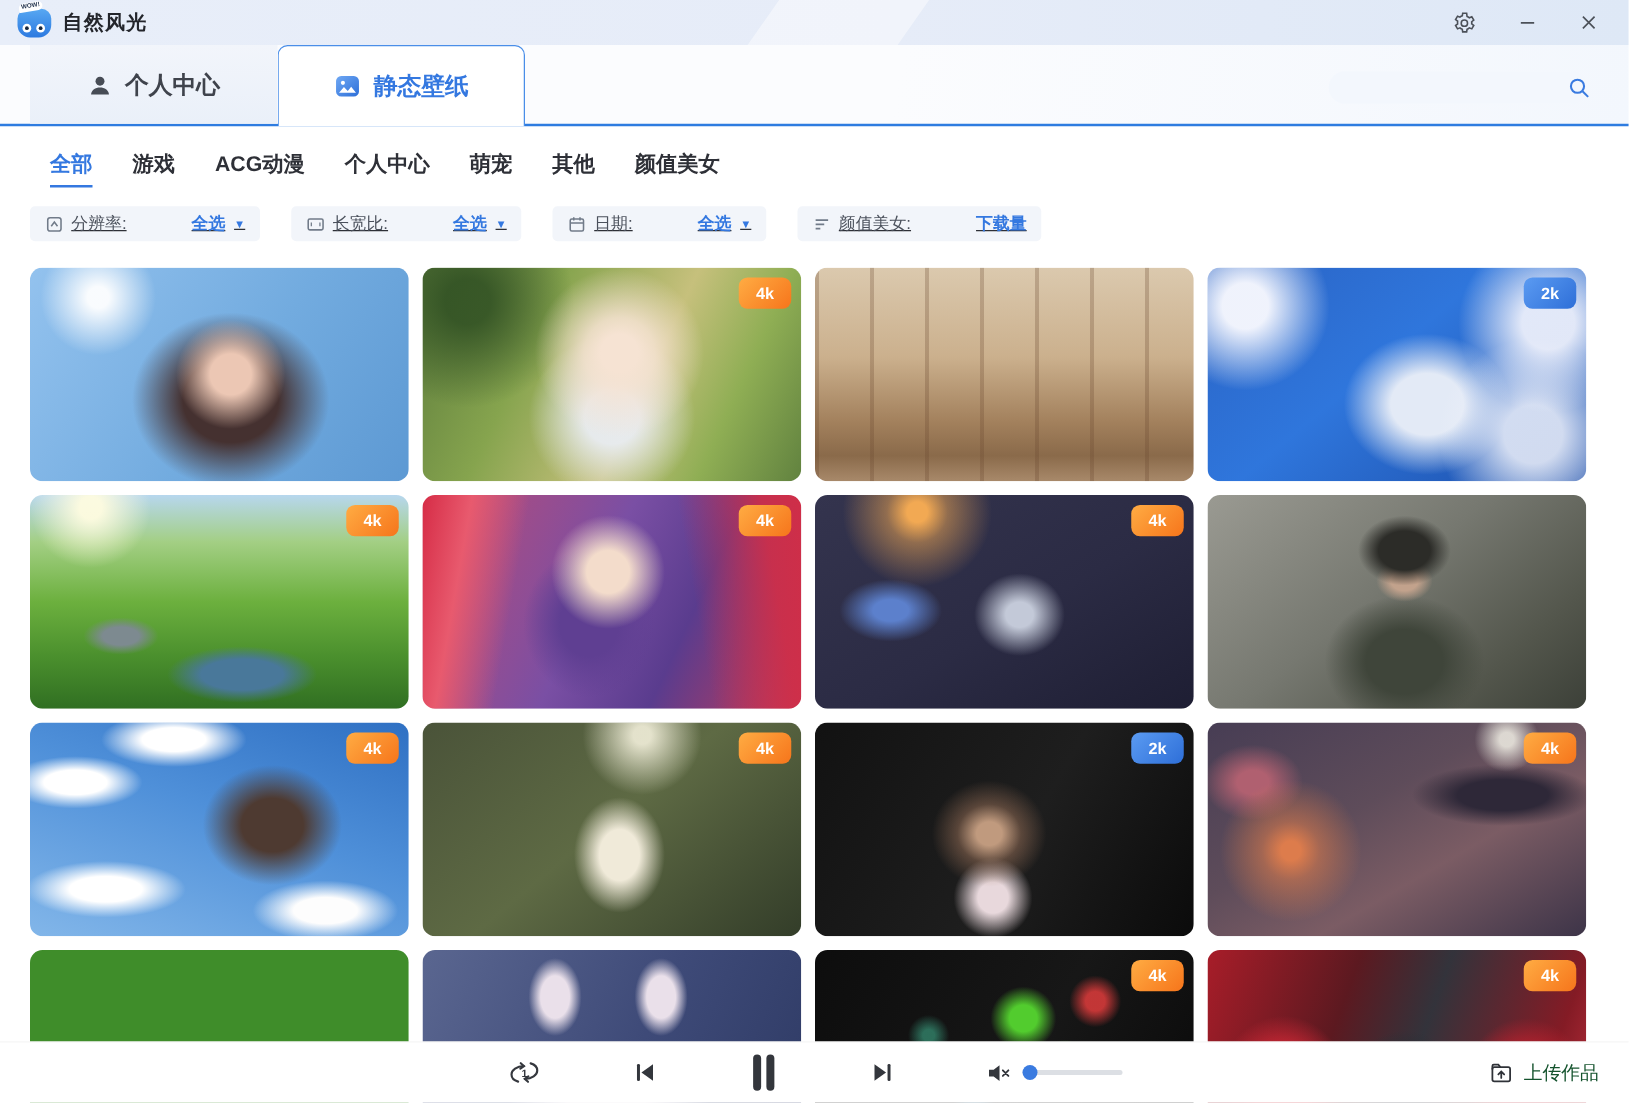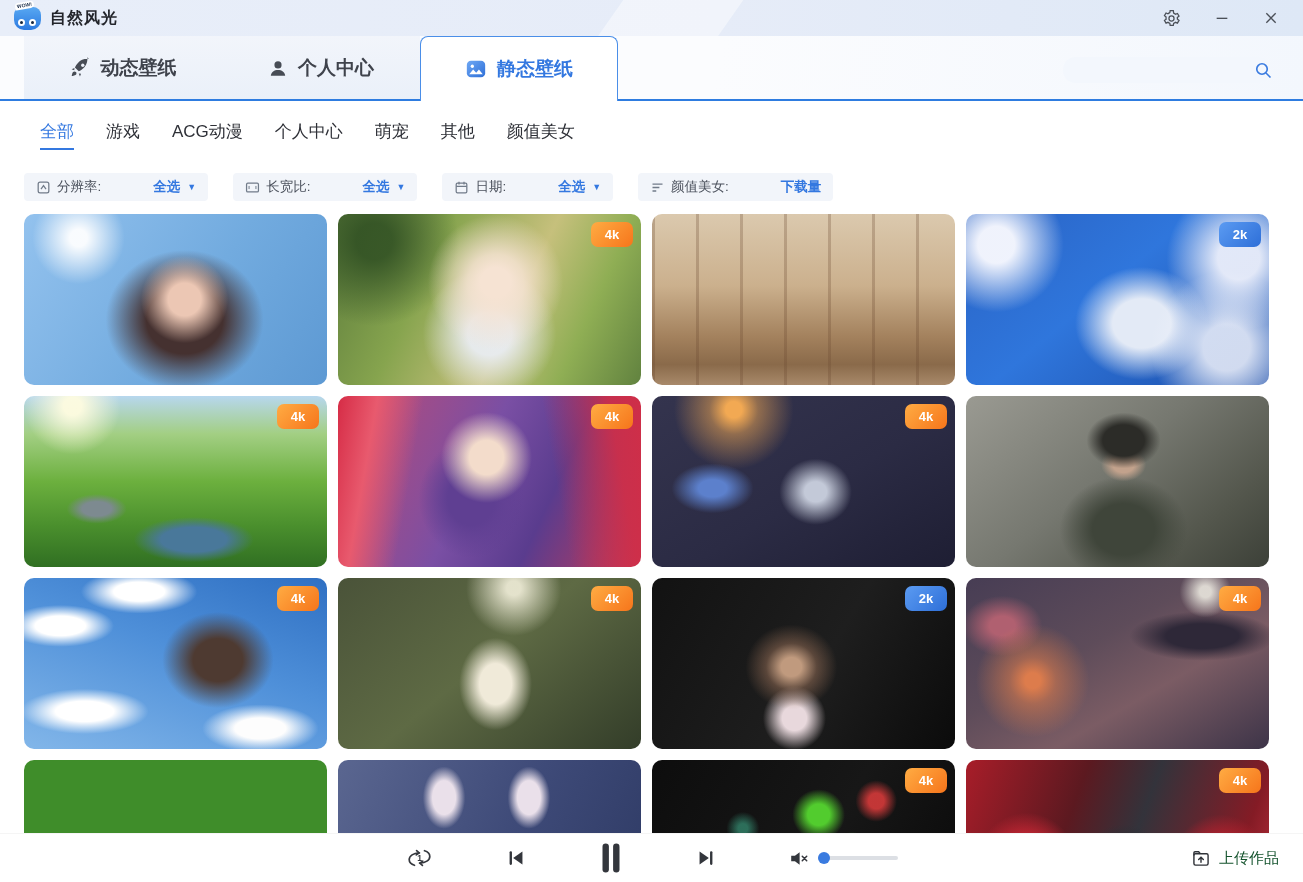--- a/index.html
+++ b/index.html
@@ -53,26 +53,26 @@
     position:absolute; right:33px; top:21px; width:207px; height:26px;
     border-radius:13px; background:#f3f7fd; display:flex; align-items:center;
     padding:0 8px 0 14px; z-index:2;
   }
   .search input{ flex:1; border:none; outline:none; background:transparent; font-size:13px; color:#333;
     font-family:"Liberation Sans","DejaVu Sans",sans-serif; }
   .search .sicon{ display:flex; align-items:center; cursor:pointer; }
 
   
   .catbar{ height:56px; display:flex; align-items:center; gap:32px; padding:12px 0 0 40px; }
-  .cat{ font-size:17px; font-weight:400; color:#2e3037; cursor:pointer; padding-bottom:5px;
+  .cat{ font-size:17px; font-weight:700; color:#2e3037; cursor:pointer; padding-bottom:5px;
     border-bottom:2px solid transparent; }
   .cat.active{ color:#3478e0; border-bottom-color:#3478e0; }
 
   
-  .filterbar{ height:44px; display:flex; align-items:flex-end; gap:25px; padding:8px 0 0 24px; }
+  .filterbar{ height:44px; display:flex; align-items:flex-start; gap:25px; padding:8px 0 0 24px;text-decoration:underline; }
   .chip{ display:flex; align-items:center; gap:6px; background:#f2f5fa; border-radius:4px;
     height:28px; padding:0 12px; font-size:13.5px; color:#4b515c; cursor:pointer; }
   .chip .cicon{ display:flex; align-items:center; }
   .chip .val{ color:#3478e0; font-weight:bold;margin-left:46px; }
   .chip .caret{ color:#3478e0; font-size:9px; margin-left:1px; }
 
   
   .grid{
     margin-top:13px; padding-left:24px; height:668px; overflow:hidden;
     display:grid; grid-template-columns:repeat(4,303px); grid-auto-rows:171px; gap:11px;
@@ -136,30 +136,20 @@
           <svg width="16" height="16" viewBox="0 0 24 24" stroke="#4b5058" stroke-width="2" fill="none">
             <path d="M5 5l14 14M19 5L5 19"></path>
           </svg>
         </span>
       </span>
   </div>
 </div>
 
 <div class="tabbar">
   <div style="display:flex;align-items:stretch;">
-      <div class="tab">
-        <span class="tab-icon">
-          <svg width="21" height="21" viewBox="0 0 24 24">
-            <path fill="#474c55" d="M21.8 2.2c-5.4-.6-9.7 1.5-12.5 4.3-1.6 1.6-2.9 3.6-3.7 5.5l4.4 4.4c1.9-.8 3.9-2.1 5.5-3.7 2.8-2.8 4.9-7.1 4.3-12.5z"></path>
-            <circle cx="14.6" cy="9.4" r="1.9" fill="#eef2fa"></circle>
-            <path fill="#474c55" d="M5.1 12.6L1.8 14l3.1 1.2zM10 18.9l1.4 3.3 1.2-3.1zM6.8 17.2c-.9-.9-2.4-.9-3.3 0C2.4 18.3 2 21.9 2 21.9s3.6-.4 4.7-1.5c.9-.9.9-2.4.1-3.2z"></path>
-          </svg>
-        </span>
-        <span>动态壁纸</span>
-      </div>
       <div class="tab">
         <span class="tab-icon">
           <svg width="20" height="20" viewBox="0 0 24 24" fill="#474c55">
             <circle cx="12" cy="8.3" r="4.3"></circle>
             <path d="M3.4 21.2c.5-4.4 4.1-6.7 8.6-6.7s8.1 2.3 8.6 6.7z"></path>
           </svg>
         </span>
         <span>个人中心</span>
       </div>
       <div class="tab active">

